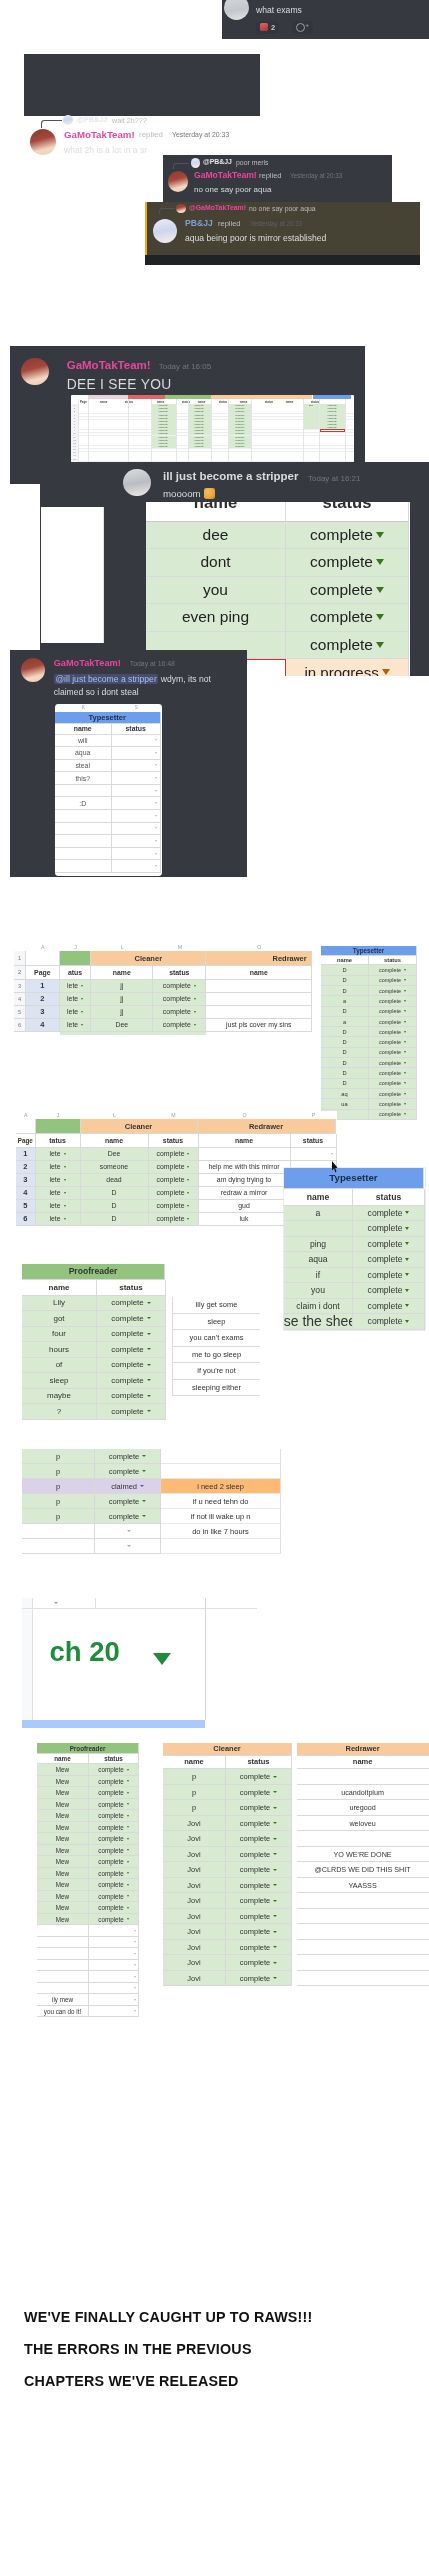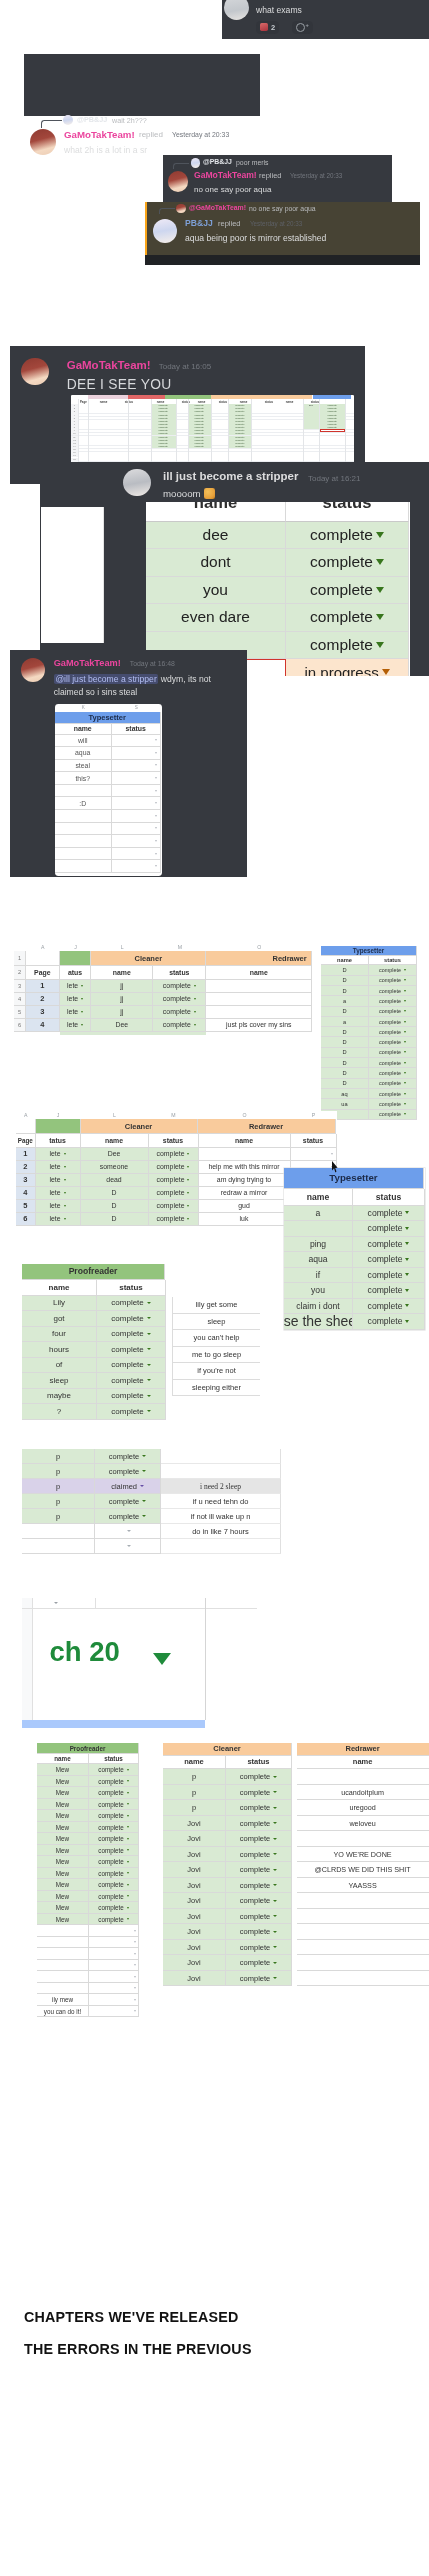--- a/index.html
+++ b/index.html
@@ -266,21 +266,21 @@
           <div class="scell green" style="width: 140px; height: 27.5px; font-size: 15.5px; color: rgb(34, 34, 34);">
             <span>you</span>
           </div>
           <div class="scell green" style="width: 123px; height: 27.5px; font-size: 15.5px; color: rgb(34, 34, 34);">
             <span>complete</span>
             <span class="tri" style="border-left-width: 4.6px; border-right-width: 4.6px; border-top-width: 6.3px; border-top-color: rgb(56, 118, 29);"></span>
           </div>
         </div>
         <div class="srow" style="height: 27.5px;">
           <div class="scell green" style="width: 140px; height: 27.5px; font-size: 15.5px; color: rgb(34, 34, 34);">
-            <span>even dare</span>
+            <span>even ping</span>
           </div>
           <div class="scell green" style="width: 123px; height: 27.5px; font-size: 15.5px; color: rgb(34, 34, 34);">
             <span>complete</span>
             <span class="tri" style="border-left-width: 4.6px; border-right-width: 4.6px; border-top-width: 6.3px; border-top-color: rgb(56, 118, 29);"></span>
           </div>
         </div>
         <div class="srow" style="height: 27.5px;">
           <div class="scell green" style="width: 140px; height: 27.5px; font-size: 15.5px; color: rgb(34, 34, 34);"></div>
           <div class="scell green" style="width: 123px; height: 27.5px; font-size: 15.5px; color: rgb(34, 34, 34);">
             <span>complete</span>
@@ -295,21 +295,21 @@
           </div>
         </div>
       </div>
   </div>
 
   <div class="abs discord" style="left:9.7px;top:650px;width:237px;height:227px;">
     <div class="abs avatar av-red" style="left:11.5px;top:8px;width:24px;height:24px;"></div>
     <div class="abs uname pink" style="left:44px;top:8px;font-size:9.2px;">GaMoTakTeam!</div>
     <div class="abs ts" style="left:120px;top:10.3px;">Today at 16:48</div>
     <div class="abs msg" style="left:44px;top:24px;"><span class="mention">@ill just become a stripper</span><span> wdym, its not</span></div>
-    <div class="abs msg" style="left:44px;top:37px;">claimed so i sins steal</div>
+    <div class="abs msg" style="left:44px;top:37px;">claimed so i dont steal</div>
     <div class="abs sheet" id="steal-table" style="left:45px;top:54px;width:107px;height:172px;border-radius:3.4px;overflow:hidden;">
         <div class="srow" style="height: 7.5px;">
           <div class="scell nb letters" style="width: 57px; height: 7.5px; font-size: 4.6px;">
             <span>K</span>
           </div>
           <div class="scell nb letters" style="width: 49px; height: 7.5px; font-size: 4.6px;">
             <span>S</span>
           </div>
         </div>
         <div class="srow" style="height: 12px;">
@@ -1051,21 +1051,21 @@
       </div>
     </div>
   <div class="abs sheet" id="c2-notes" style="left:172px;top:1297px;width:87px;border-left:1.1px solid #dcdcdc;">
       <div style="height: 15.5px; display: flex; align-items: center; justify-content: center; font-size: 7.5px; color: rgb(51, 51, 51); border-bottom: 0.6px solid rgb(220, 220, 220); white-space: nowrap;">
         <span>lily get some</span>
       </div>
       <div style="height: 15.5px; display: flex; align-items: center; justify-content: center; font-size: 7.5px; color: rgb(51, 51, 51); border-bottom: 0.6px solid rgb(220, 220, 220); white-space: nowrap;">
         <span>sleep</span>
       </div>
       <div style="height: 15.5px; display: flex; align-items: center; justify-content: center; font-size: 7.5px; color: rgb(51, 51, 51); border-bottom: 0.6px solid rgb(220, 220, 220); white-space: nowrap;">
-        <span>you can't help</span>
+        <span>you can't exams</span>
       </div>
       <div style="height: 15.5px; display: flex; align-items: center; justify-content: center; font-size: 7.5px; color: rgb(51, 51, 51); border-bottom: 0.6px solid rgb(220, 220, 220); white-space: nowrap;">
         <span>me to go sleep</span>
       </div>
       <div style="height: 15.5px; display: flex; align-items: center; justify-content: center; font-size: 7.5px; color: rgb(51, 51, 51); border-bottom: 0.6px solid rgb(220, 220, 220); white-space: nowrap;">
         <span>if you're not</span>
       </div>
       <div style="height: 15.5px; display: flex; align-items: center; justify-content: center; font-size: 7.5px; color: rgb(51, 51, 51); border-bottom: 0.6px solid rgb(220, 220, 220); white-space: nowrap;">
         <span>sleeping either</span>
       </div>
@@ -1093,21 +1093,21 @@
         <div class="scell" style="width: 120px; height: 15px; font-size: 7.5px; background: rgb(255, 255, 255); border-right-color: rgb(224, 224, 224); border-bottom-color: rgb(232, 232, 232);"></div>
       </div>
       <div class="srow" style="height: 15px;">
         <div class="scell purple" style="width: 73px; height: 15px; font-size: 7.5px;">
           <span>p</span>
         </div>
         <div class="scell purple" style="width: 66px; height: 15px; font-size: 7.5px;">
           <span>claimed</span>
           <span class="tri" style="border-left-width: 2.3px; border-right-width: 2.3px; border-top-width: 2.9px; border-top-color: rgb(103, 78, 167);"></span>
         </div>
-        <div class="scell" style="width: 120px; height: 15px; font-size: 7.5px; background: #e5e5e5; border-right-color: rgb(224, 224, 224); border-bottom-color: rgb(232, 232, 232); font-family: Liberation Serif, serif;">
+        <div class="scell" style="width: 120px; height: 15px; font-size: 7.5px; background: #fdba74; border-right-color: rgb(224, 224, 224); border-bottom-color: rgb(232, 232, 232);">
           <span>i need 2 sleep</span>
         </div>
       </div>
       <div class="srow" style="height: 15px;">
         <div class="scell green" style="width: 73px; height: 15px; font-size: 7.5px;">
           <span>p</span>
         </div>
         <div class="scell green" style="width: 66px; height: 15px; font-size: 7.5px;">
           <span>complete</span>
           <span class="tri" style="border-left-width: 2.3px; border-right-width: 2.3px; border-top-width: 2.9px; border-top-color: rgb(56, 118, 29);"></span>
@@ -1536,22 +1536,25 @@
           <span class="tri" style="border-left-width: 2.3px; border-right-width: 2.3px; border-top-width: 2.9px; border-top-color: rgb(56, 118, 29);"></span>
         </div>
         <div class="scell nb" style="width: 4.6px; height: 15.5px; border-bottom: 0.6px solid rgb(238, 238, 238);"></div>
         <div class="scell" style="width: 133px; height: 15.5px; font-size: 7.2px; background: rgb(255, 255, 255);"></div>
       </div>
     </div>
 
 
   <div class="abs" id="outro" style="left:24px;top:2301px;">
       <div class="outro-line">
-        <span>CHAPTERS WE'VE RELEASED</span>
+        <span>WE'VE FINALLY CAUGHT UP TO RAWS!!!</span>
       </div>
       <div class="outro-line">
         <span>THE ERRORS IN THE PREVIOUS</span>
       </div>
+      <div class="outro-line">
+        <span>CHAPTERS WE'VE RELEASED</span>
+      </div>
       <div class="outro-line"></div>
     </div>
 
 </div>
 
 
 </body></html>

